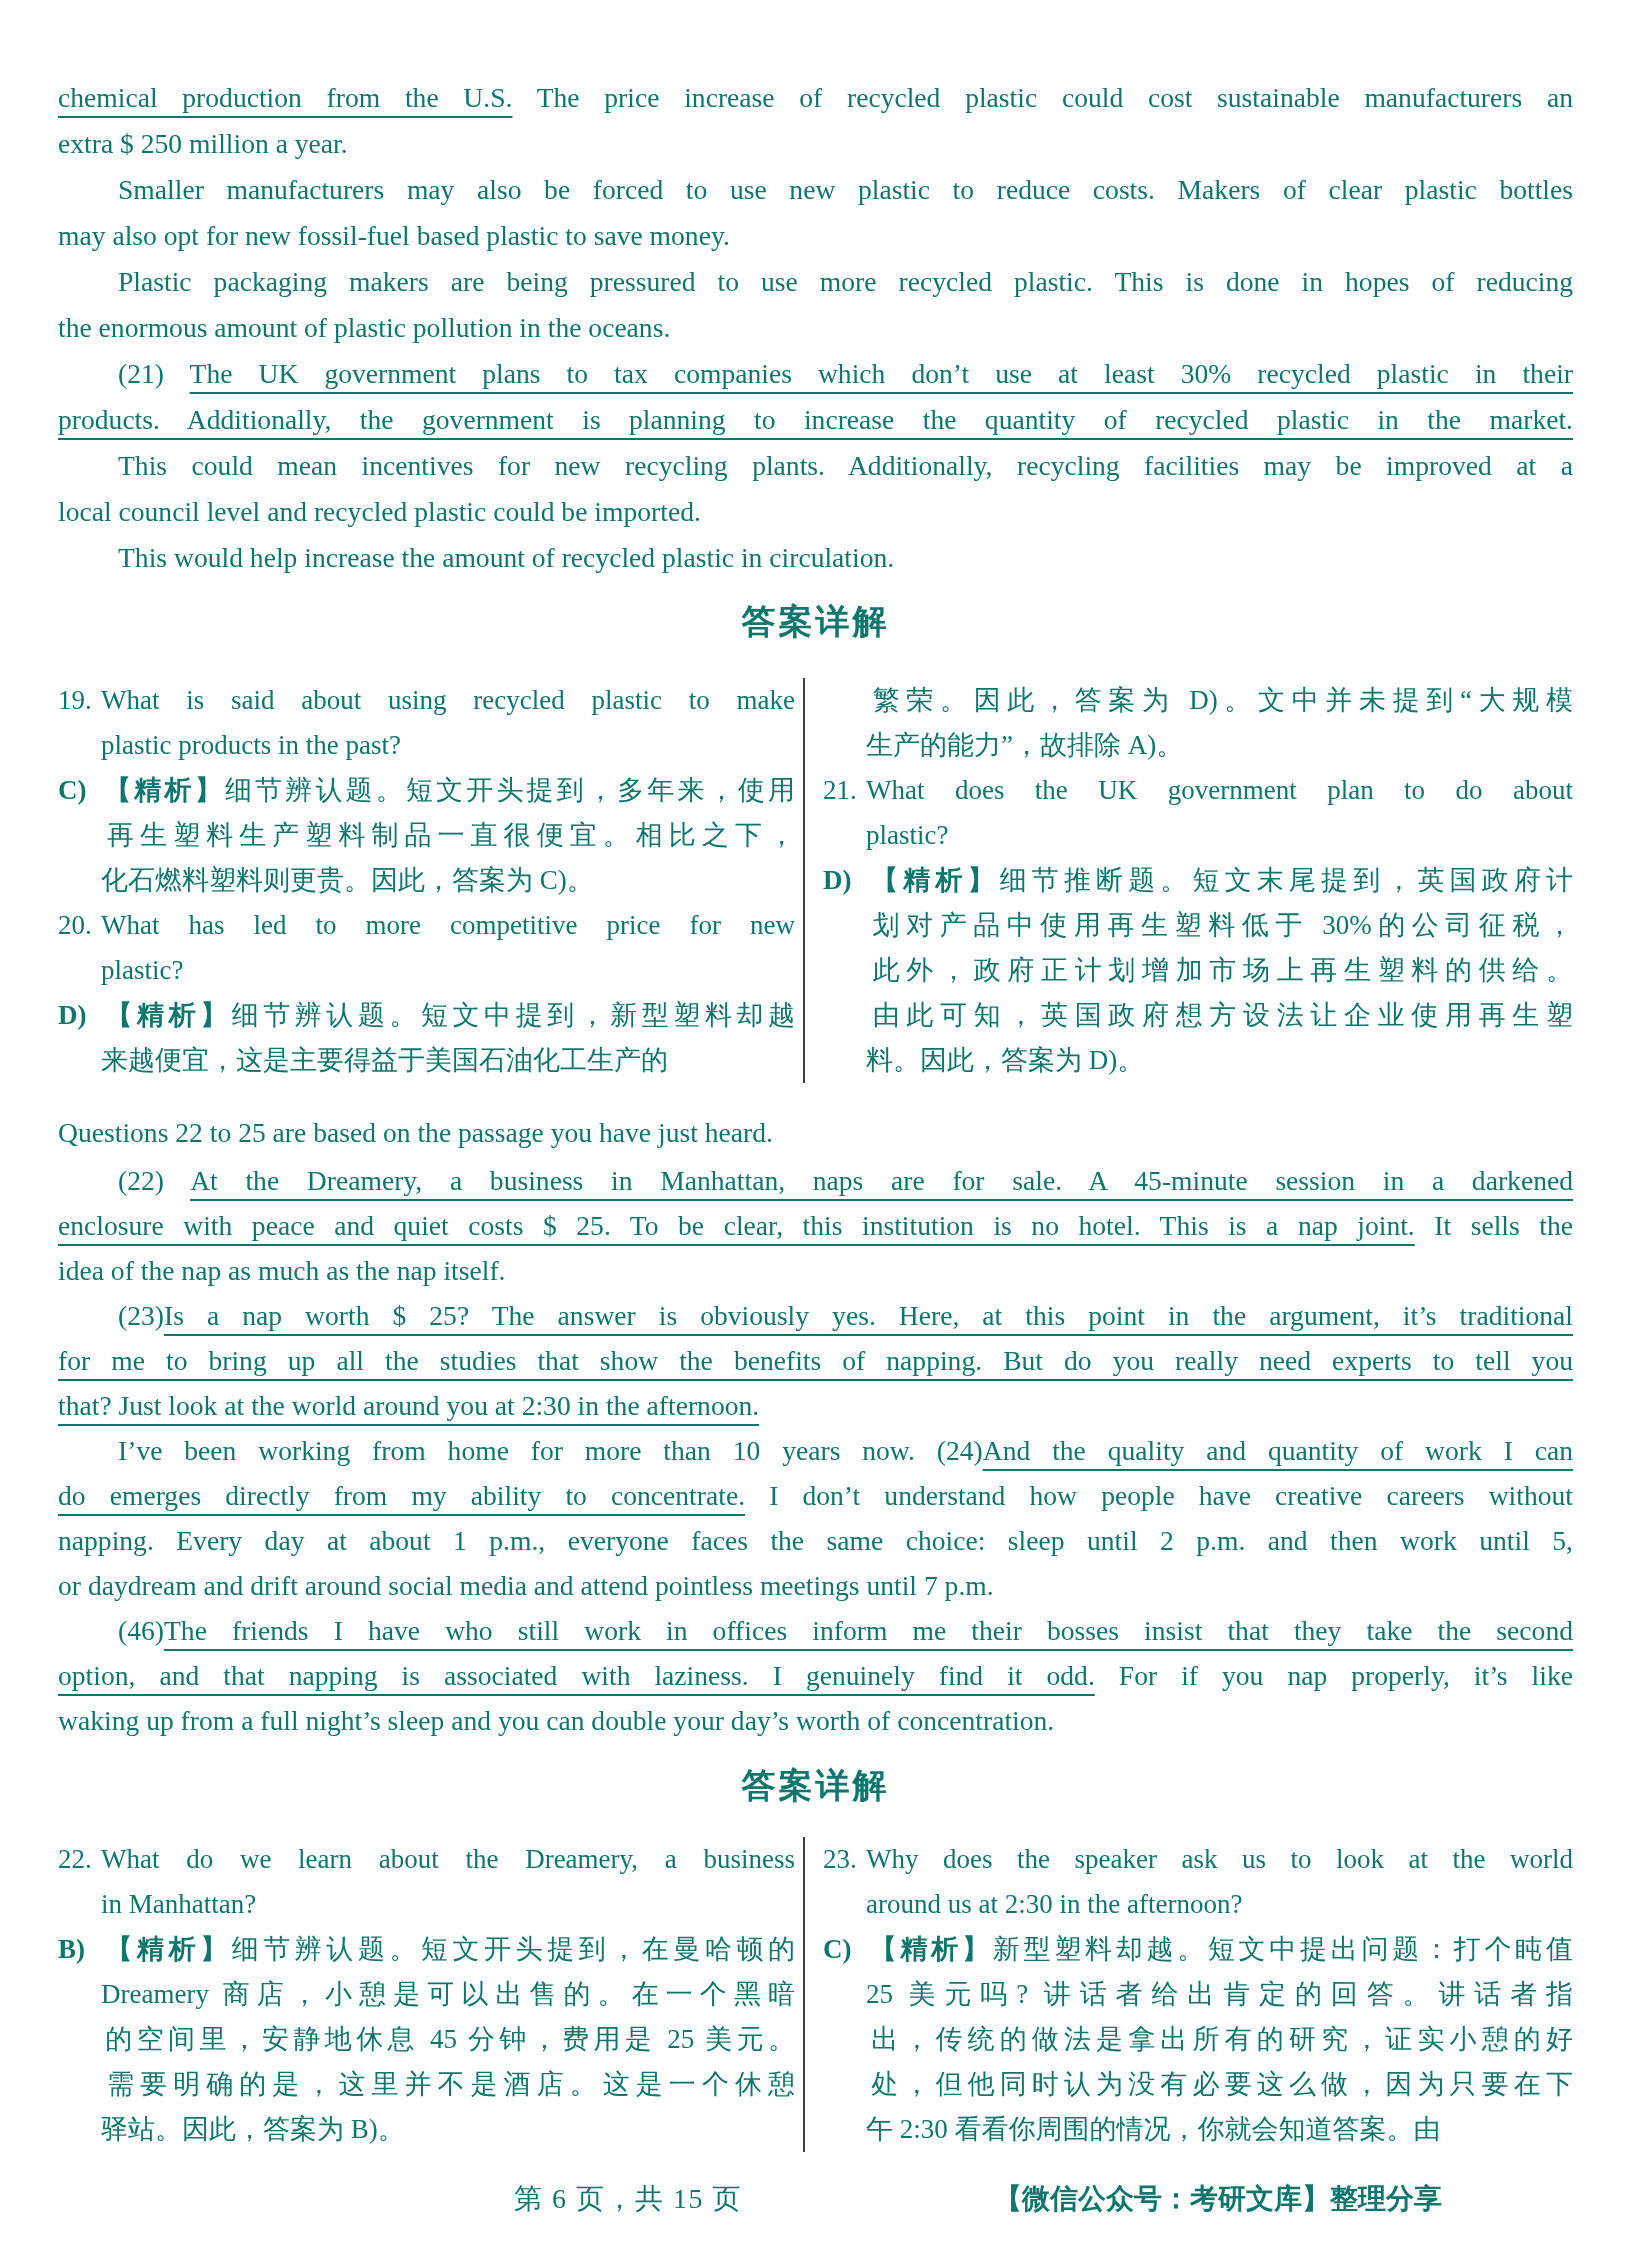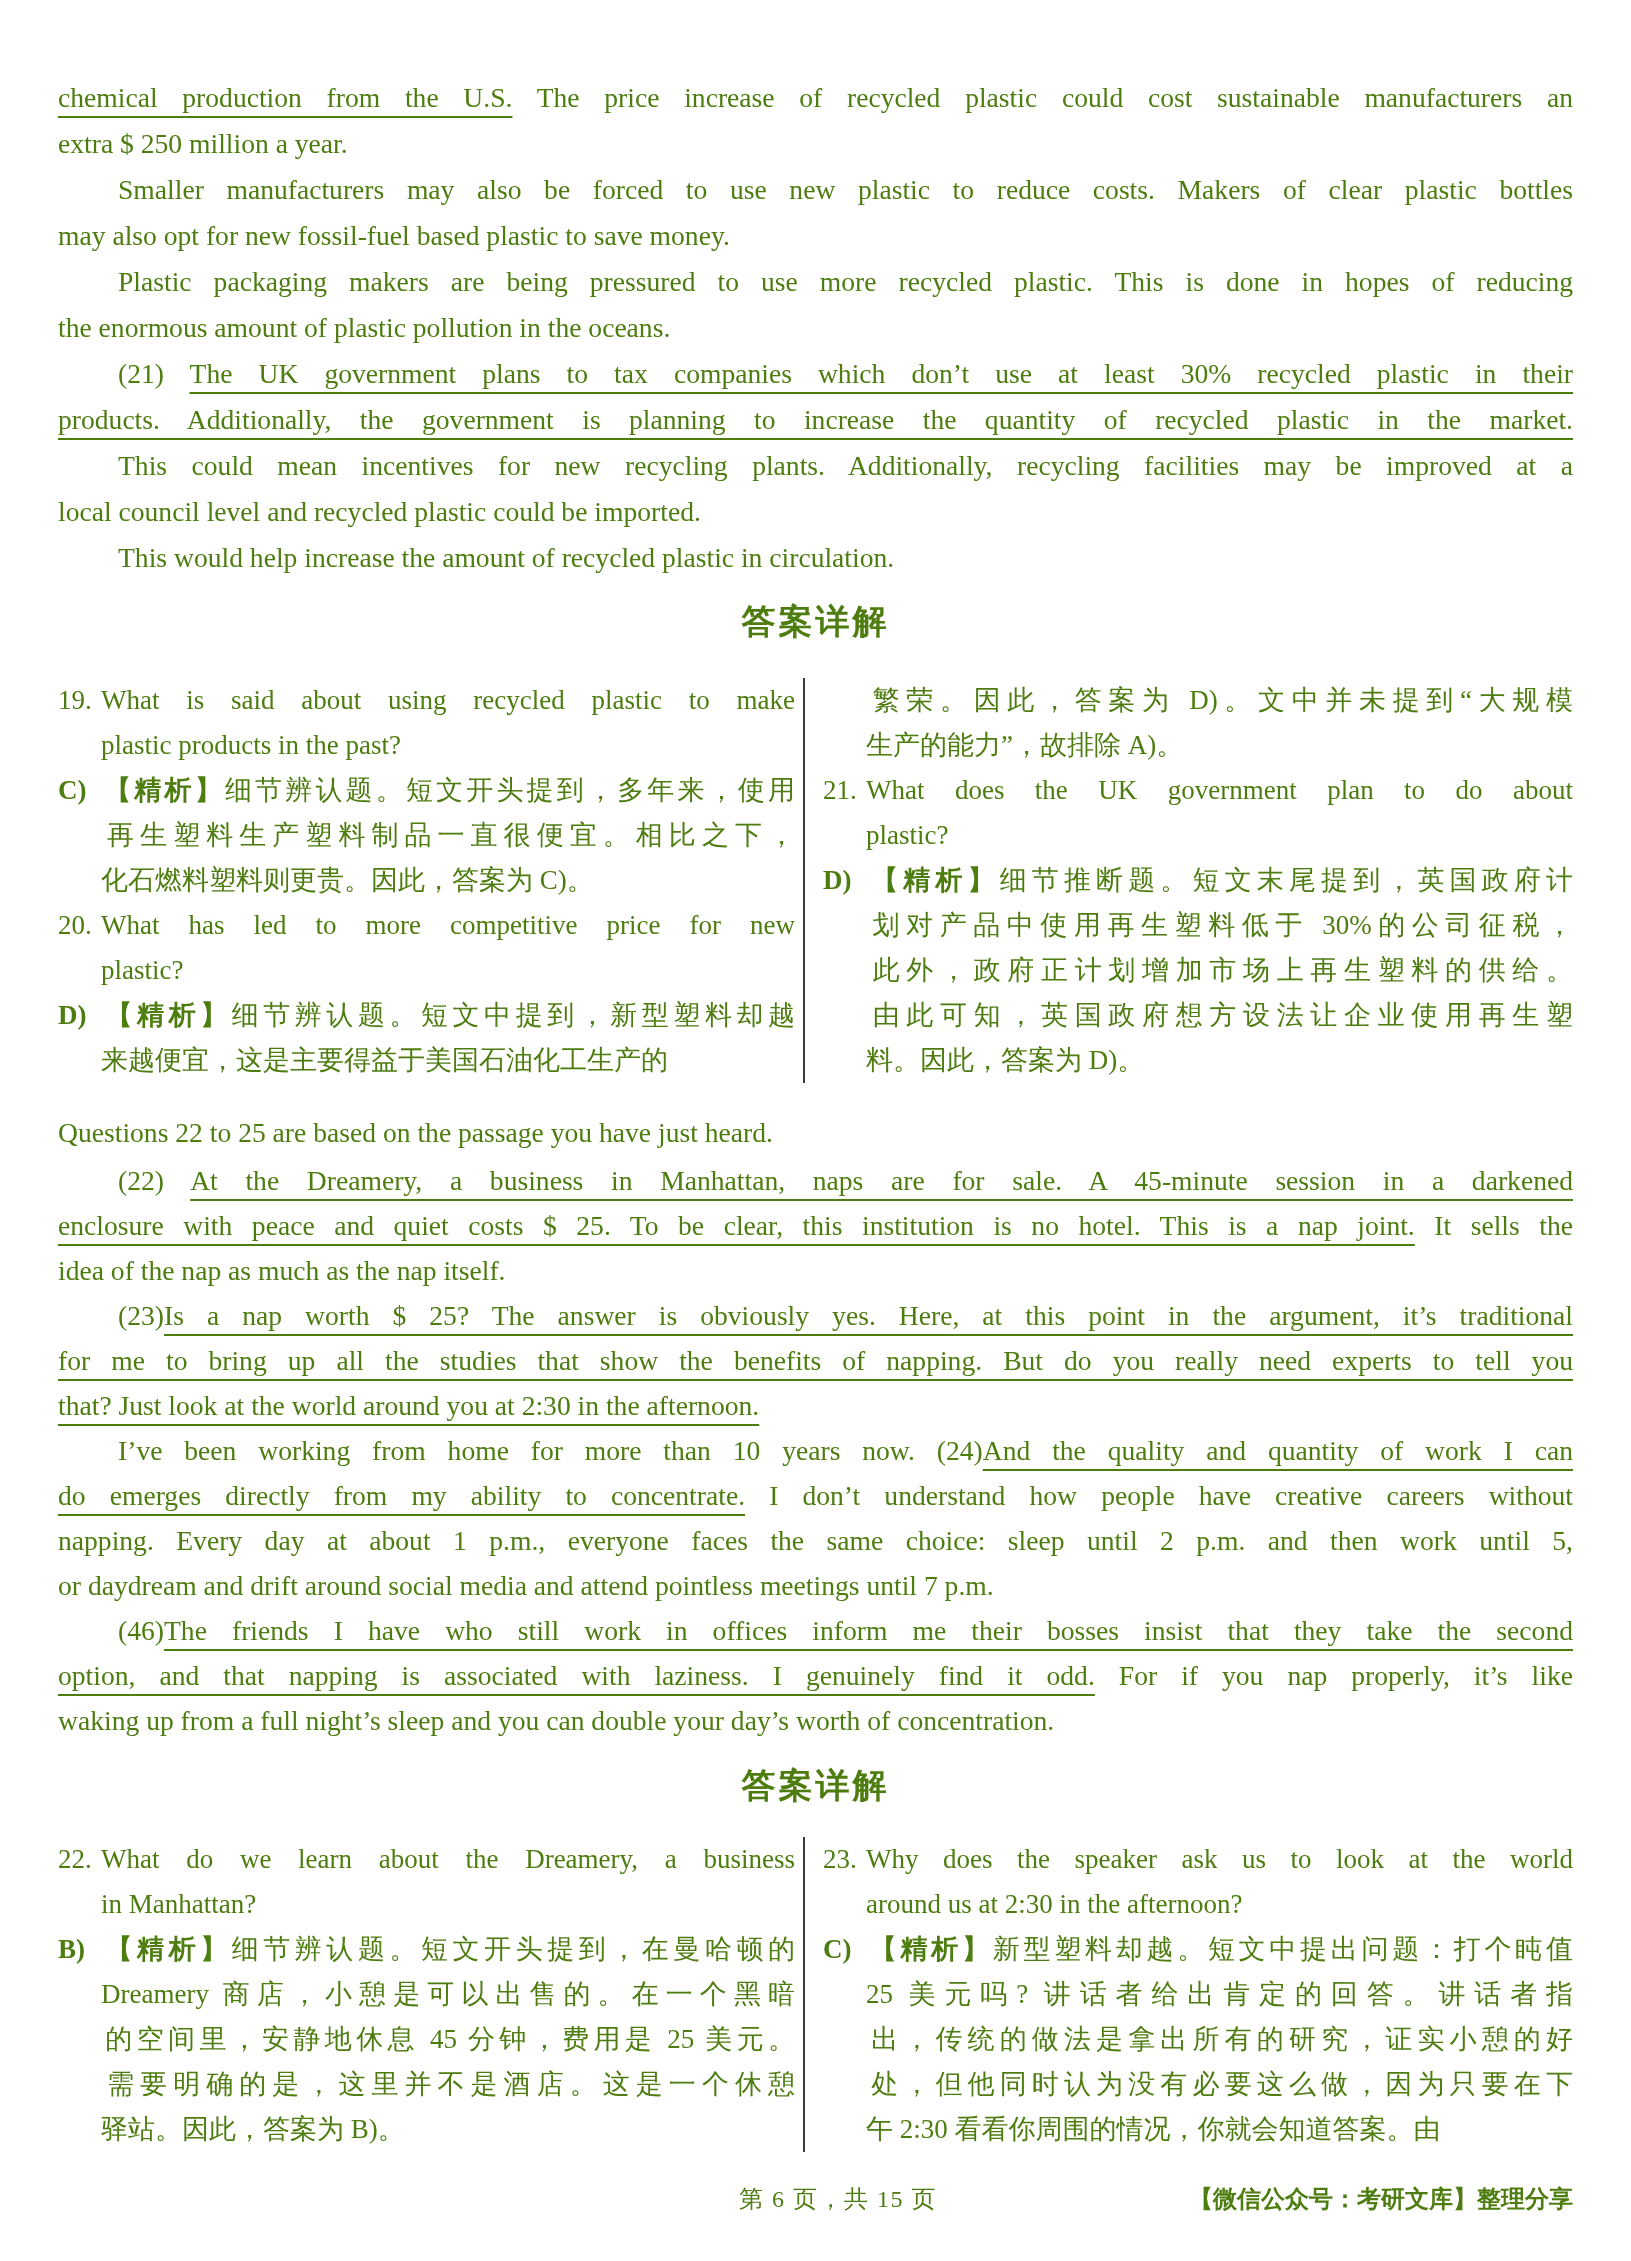--- a/index.html
+++ b/index.html
@@ -1,19 +1,19 @@
 <!DOCTYPE html>
 <html style="font-size:12px"><head>
 <meta charset="utf-8">
 <style>
   html,body{margin:0;padding:0;background:#ffffff;}
   .page{
     position:relative;
     width:1631px;height:2261px;
-    background:#fff;color:#4d7c0f;
+    background:#fff;color:#0f766e;
     font-family:"Liberation Serif","DejaVu Serif",serif;
     box-sizing:border-box;
     padding:75px 58px 0 58px;
     overflow:hidden;
   }
   .passage .line{
     font-size:27.6px;line-height:46px;
     white-space:nowrap;overflow:hidden;
   }
   .line{text-align:justify;text-align-last:justify;}
@@ -35,21 +35,21 @@
   .marker{display:inline-block;width:43px;}
   .qheading{
     font-weight:normal;font-size:27.6px;line-height:46px;
     margin:27px 0 1.5px 0;white-space:nowrap;
   }
   .passage2 .line{line-height:45px;}
   h2.anskey2{margin:21px 0 31px 0;}
   footer{
     position:absolute;left:58px;right:58px;top:2182px;
     display:flex;align-items:baseline;
-    font-size:24px;line-height:34px;white-space:nowrap;justify-content:flex-end;
+    font-size:28px;line-height:34px;white-space:nowrap;
   }
   .pageinfo{margin-left:456px;letter-spacing:1.5px;}
   .credit{
     margin-left:252px;font-weight:bold;
     font-family:"Liberation Sans","DejaVu Sans",sans-serif;
   }
 </style>
 </head>
 <body>
 

